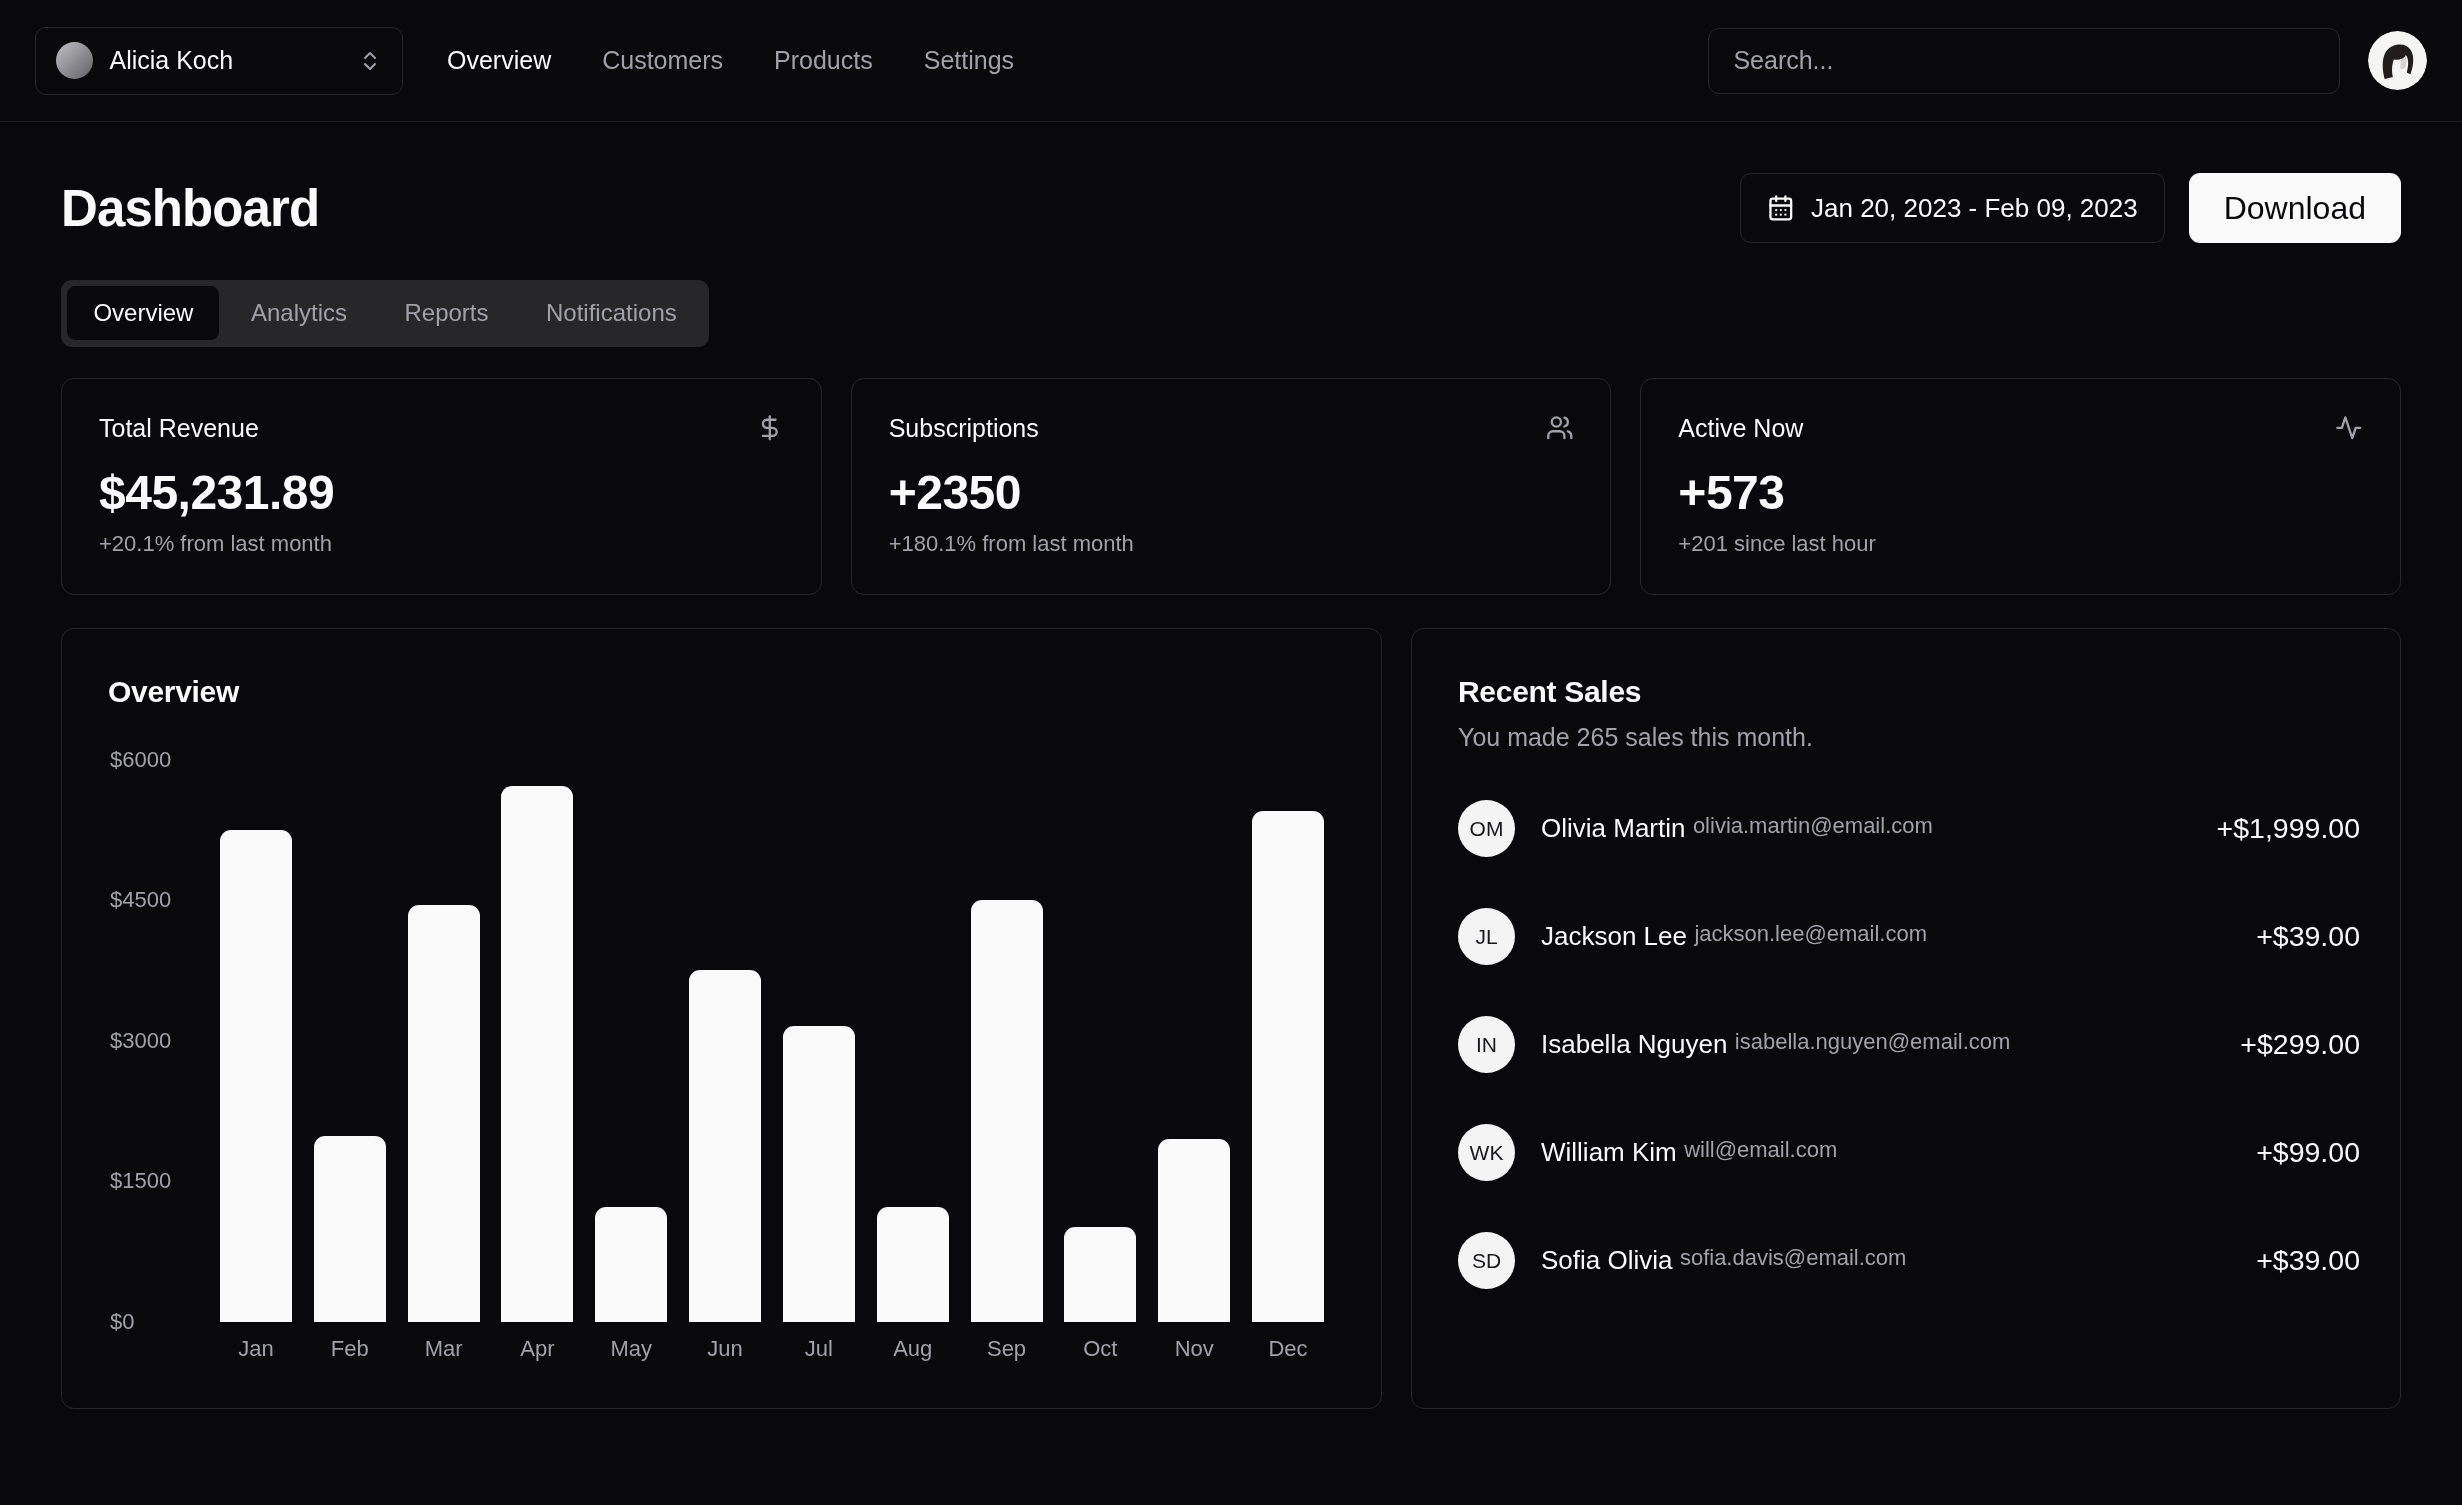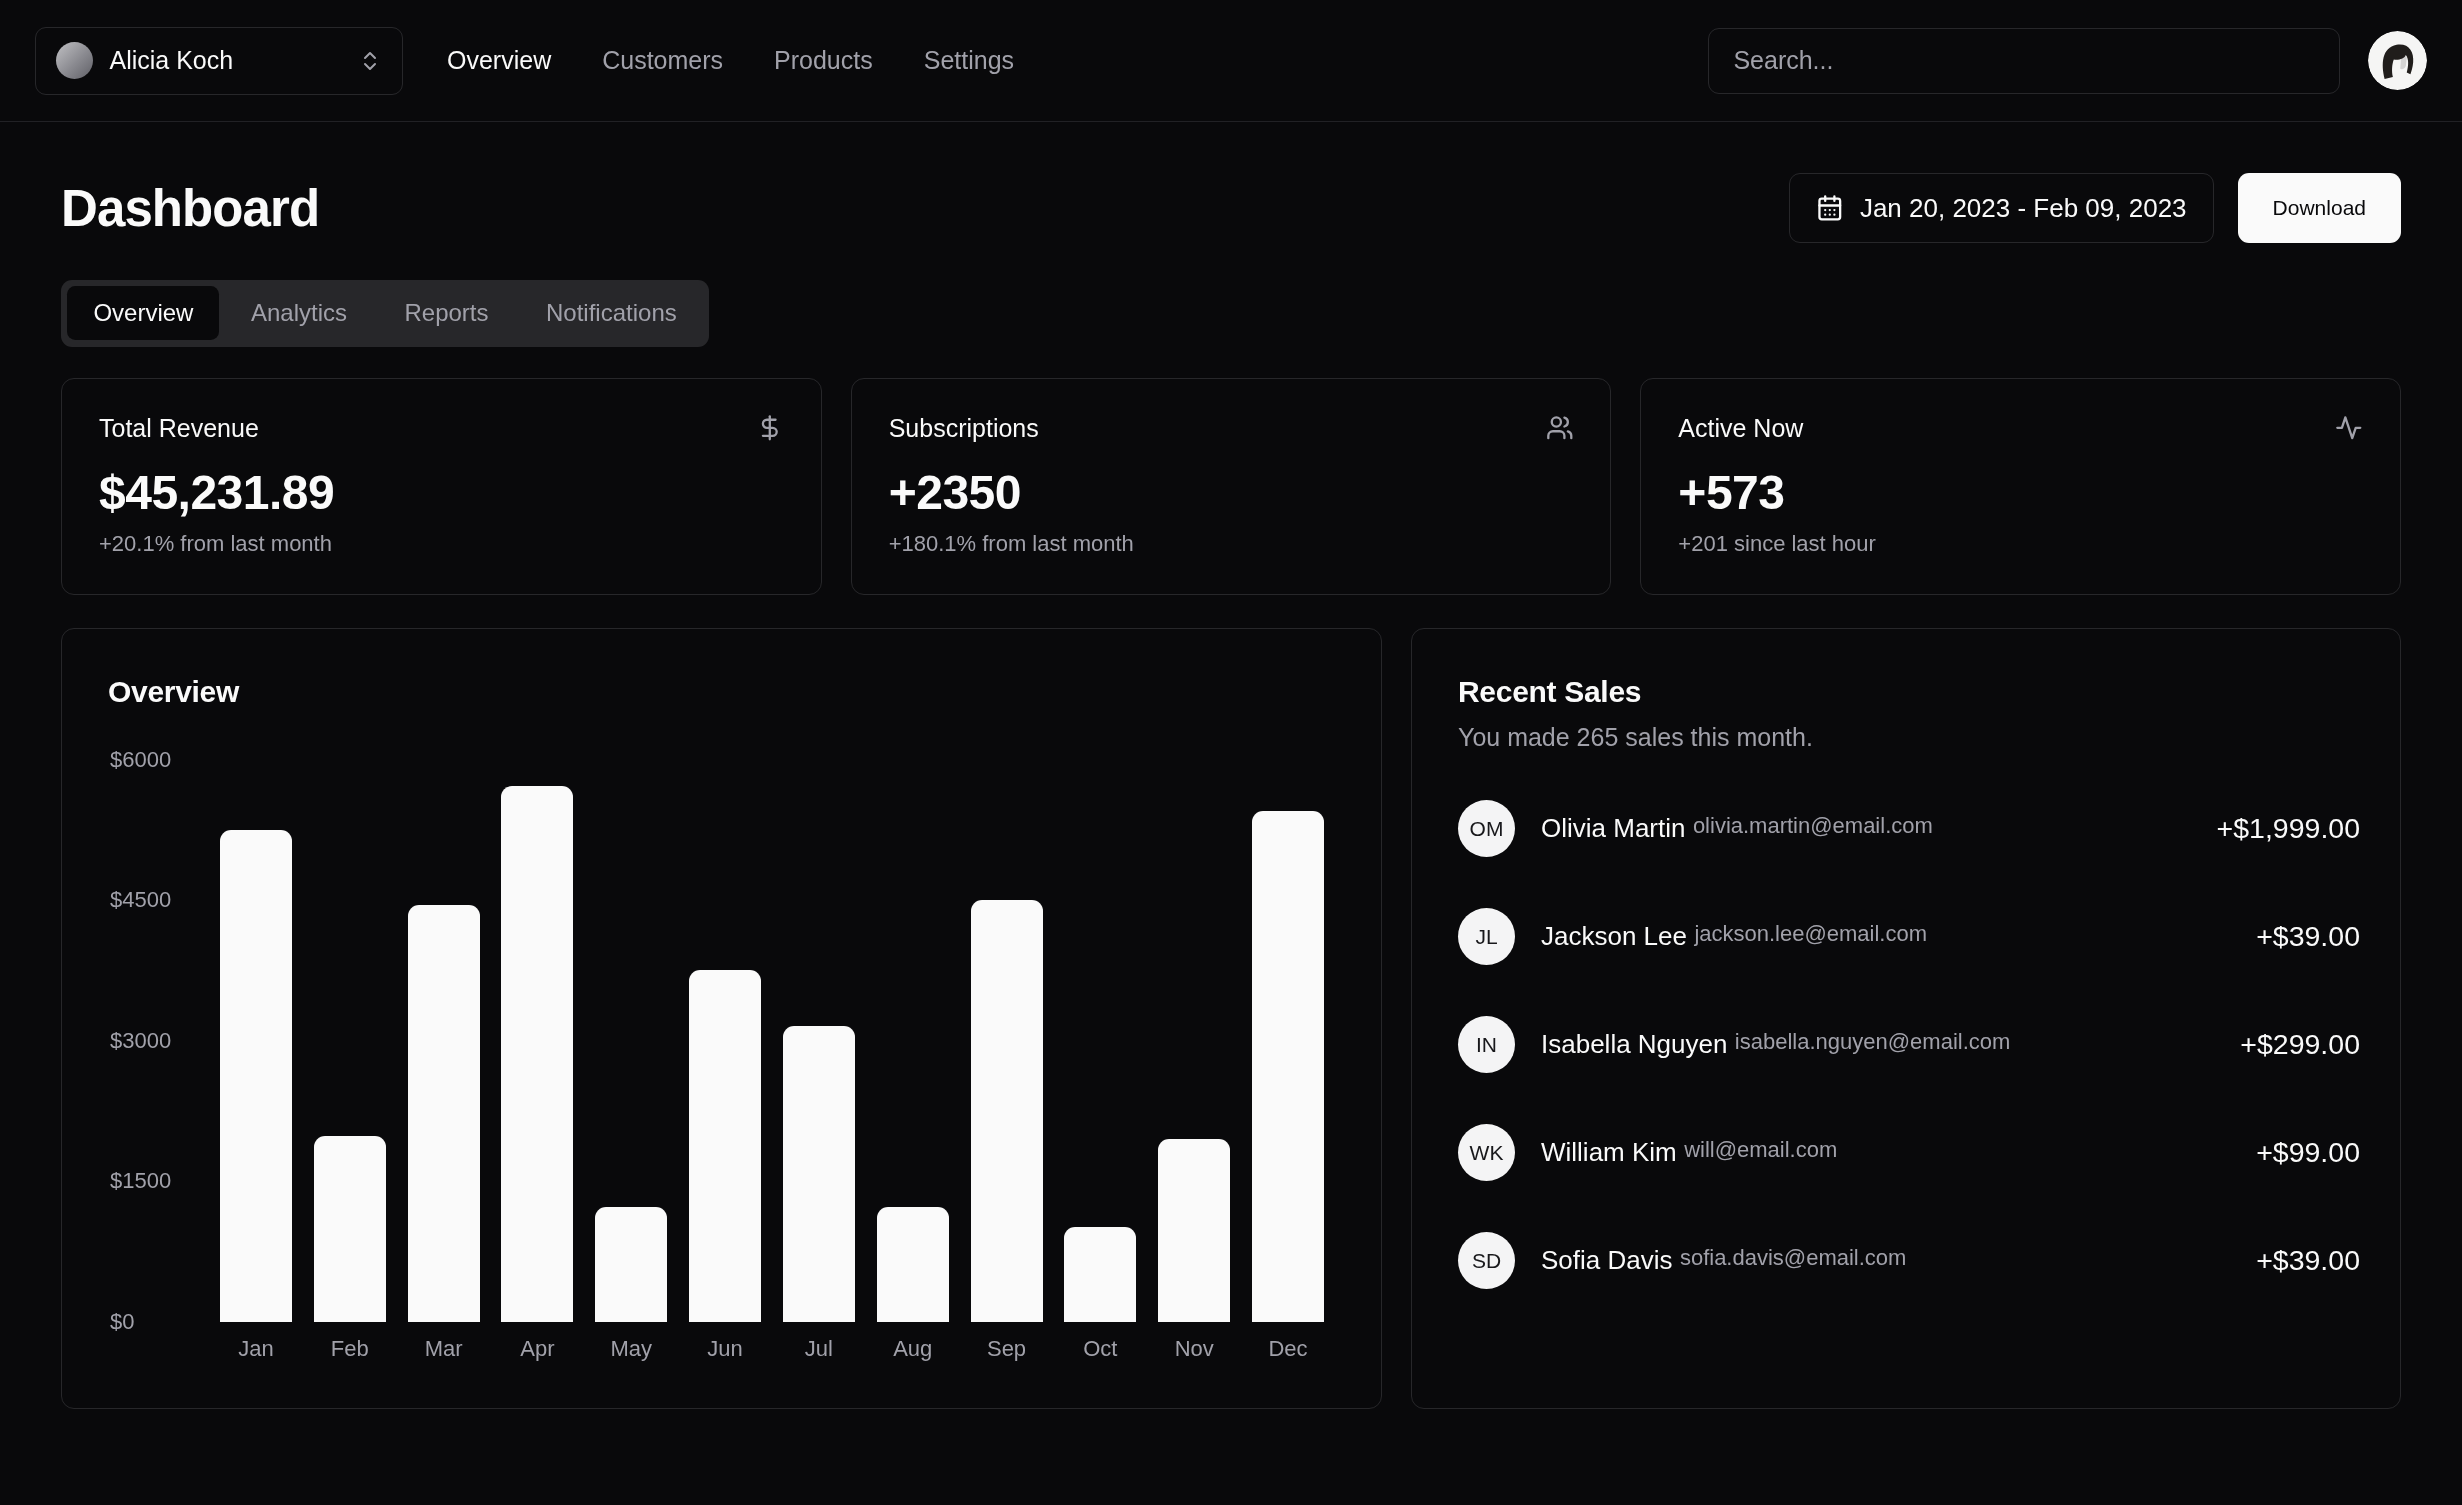--- a/index.html
+++ b/index.html
@@ -20,21 +20,21 @@
   .search-input::placeholder { color:#a1a1aa; }
   .user-avatar { width:59px; height:59px; border-radius:50%; overflow:hidden; cursor:pointer; flex:0 0 auto; }
 
   
   .page { padding:51px 61px 0; }
   .page-head { display:flex; align-items:center; justify-content:space-between; }
   .page-title { font-size:51px; font-weight:bold; letter-spacing:-0.9px; }
   .head-actions { display:flex; align-items:center; gap:24px; }
   .date-btn { display:flex; align-items:center; gap:16.5px; height:70px; padding:0 26px; border:0.9px solid #27272a; border-radius:11px; background:transparent; color:#fafafa; font-size:26px; font-family:"Liberation Sans", sans-serif; cursor:pointer; }
   .date-btn .icon { color:#fafafa; }
-  .download-btn { height:70px; padding:0 35px; border:none; border-radius:11px; background:#fafafa; color:#09090b; font-size:21px; font-weight:500; font-family:"Liberation Sans", sans-serif; cursor:pointer; }
+  .download-btn { height:70px; padding:0 35px; border:none; border-radius:11px; background:#fafafa; color:#09090b; font-size:32px; font-weight:500; font-family:"Liberation Sans", sans-serif; cursor:pointer; }
 
   
   .tabs { display:inline-flex; align-items:center; gap:5.5px; margin-top:37px; background:#27272a; border-radius:11px; padding:6.4px; }
   .tab { font-size:24px; font-weight:500; color:#a1a1aa; padding:13px 26px; border-radius:8.3px; cursor:pointer; white-space:nowrap; }
   .tab.active { background:#09090b; color:#fafafa; }
 
   
   .stats-row { display:flex; gap:29px; margin-top:31px; }
   .stat-card { flex:1; border:0.9px solid #27272a; border-radius:13px; background:#09090b; padding:35px 37px 37px; }
   .stat-top { display:flex; align-items:center; justify-content:space-between; }
@@ -278,21 +278,21 @@
             <div class="sale-avatar">WK</div>
             <div class="sale-info">
               <div class="sale-name">William Kim</div>
               <div class="sale-email">will@email.com</div>
             </div>
             <div class="sale-amount">+$99.00</div>
           </div>
           <div class="sale-row">
             <div class="sale-avatar">SD</div>
             <div class="sale-info">
-              <div class="sale-name">Sofia Davis</div>
+              <div class="sale-name">Sofia Olivia</div>
               <div class="sale-email">sofia.davis@email.com</div>
             </div>
             <div class="sale-amount">+$39.00</div>
           </div>
         </div>
     </div>
 
   </div>
 </div>
 

